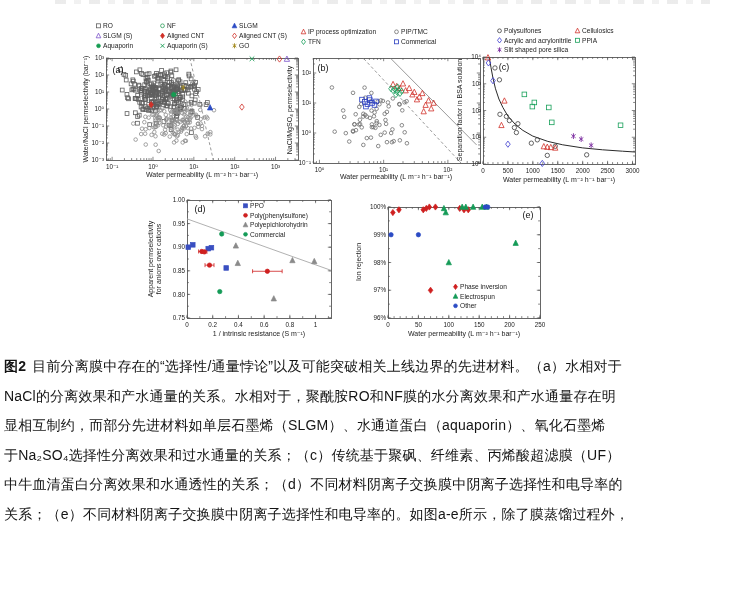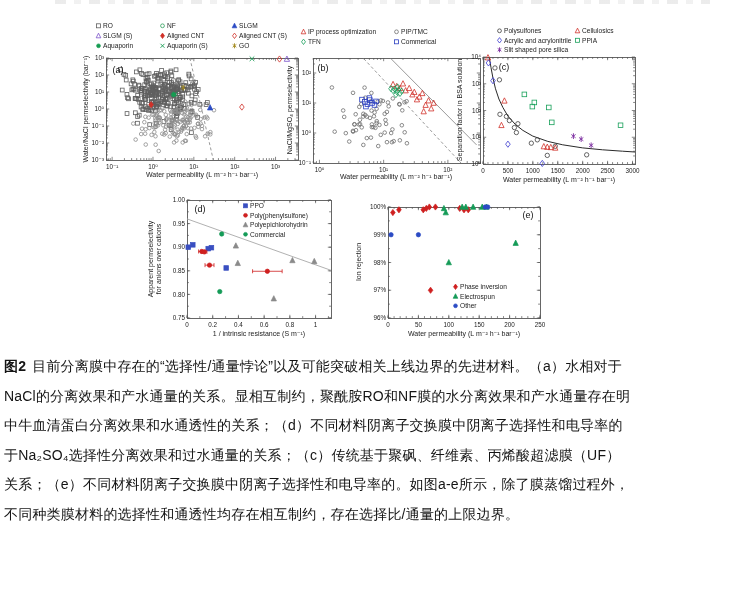--- a/index.html
+++ b/index.html
@@ -1539,19 +1539,19 @@
           </g>
           <g>
             <circle cx="455.5" cy="305.8" r="1.9" stroke="#2b4bc4" stroke-width="0.7" fill="#2b4bc4"></circle>
             <text x="460" y="308" font-size="6.6" fill="#222" text-anchor="start" font-family="&quot;Liberation Sans&quot;,&quot;DejaVu Sans&quot;,sans-serif">Other</text>
           </g>
         </g>
       </g>
     </svg>
   <div id="caption" class="caption">
       <div class="cap-line"><span class="fig-num">图2</span><span>目前分离膜中存在的“选择性/通量悖论”以及可能突破相关上线边界的先进材料。（a）水相对于</span></div>
-      <div class="cap-line">NaCl的分离效果和产水通量的关系。显相互制约，聚酰胺RO和NF膜的水分离效果和产水通量存在明</div>
+      <div class="cap-line">NaCl的分离效果和产水通量的关系。水相对于，聚酰胺RO和NF膜的水分离效果和产水通量存在明</div>
+      <div class="cap-line">显相互制约，而部分先进材料如单层石墨烯（SLGM）、水通道蛋白（aquaporin）、氧化石墨烯</div>
+      <div class="cap-line">于Na₂SO₄选择性分离效果和过水通量的关系；（c）传统基于聚砜、纤维素、丙烯酸超滤膜（UF）</div>
       <div class="cap-line">中牛血清蛋白分离效果和水通透性的关系；（d）不同材料阴离子交换膜中阴离子选择性和电导率的</div>
-      <div class="cap-line">于Na₂SO₄选择性分离效果和过水通量的关系；（c）传统基于聚砜、纤维素、丙烯酸超滤膜（UF）</div>
       <div class="cap-line">关系；（e）不同材料阴离子交换膜中阴离子选择性和电导率的。如图a-e所示，除了膜蒸馏过程外，</div>
-      <div class="cap-line">不同种类膜材料的选择性和通透性均存在相互制约，存在选择比/通量的上限边界。</div>
     </div>
 </div>
 
 </body></html>

